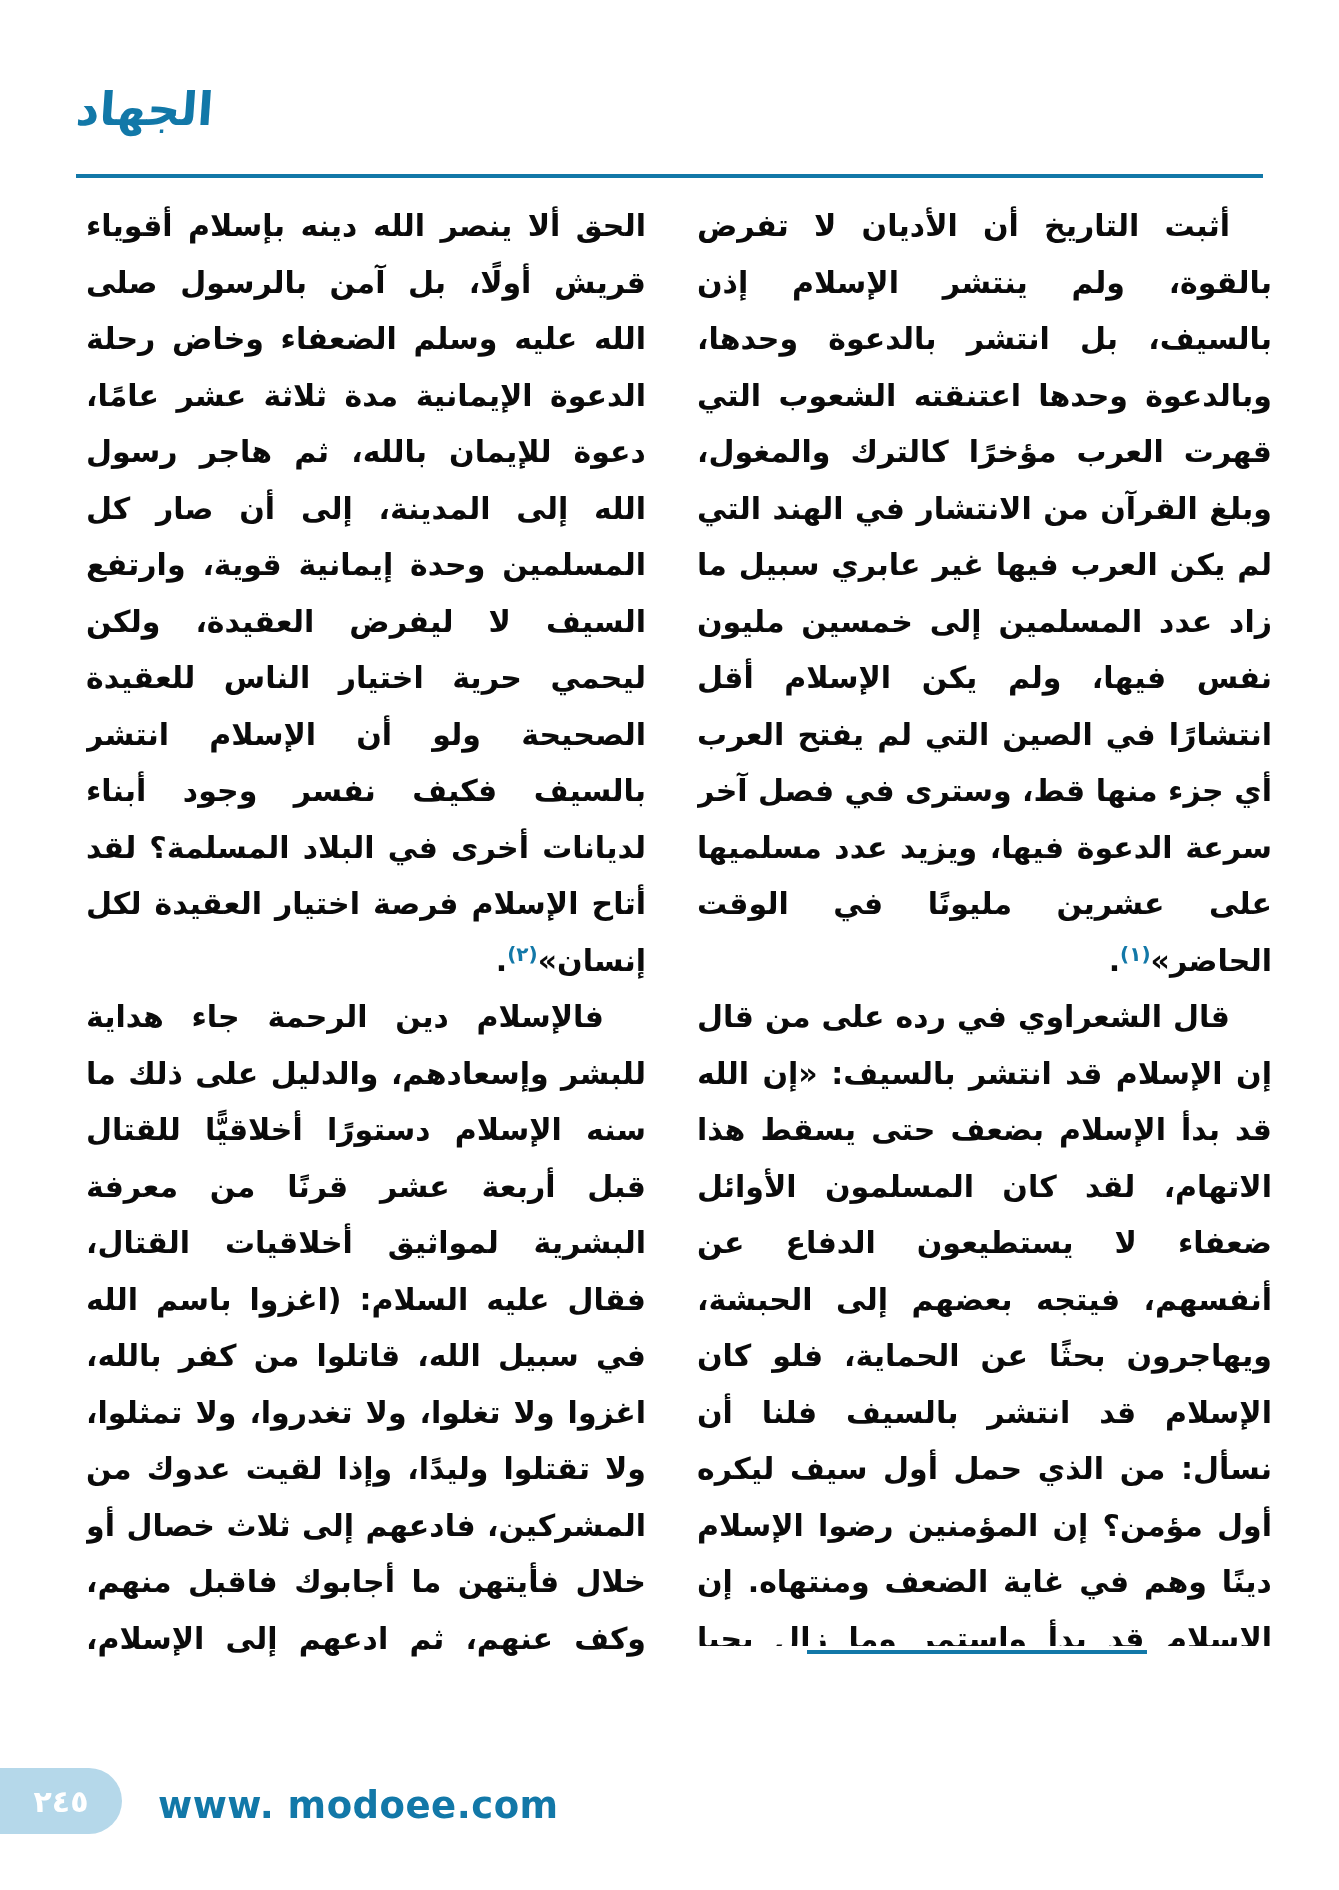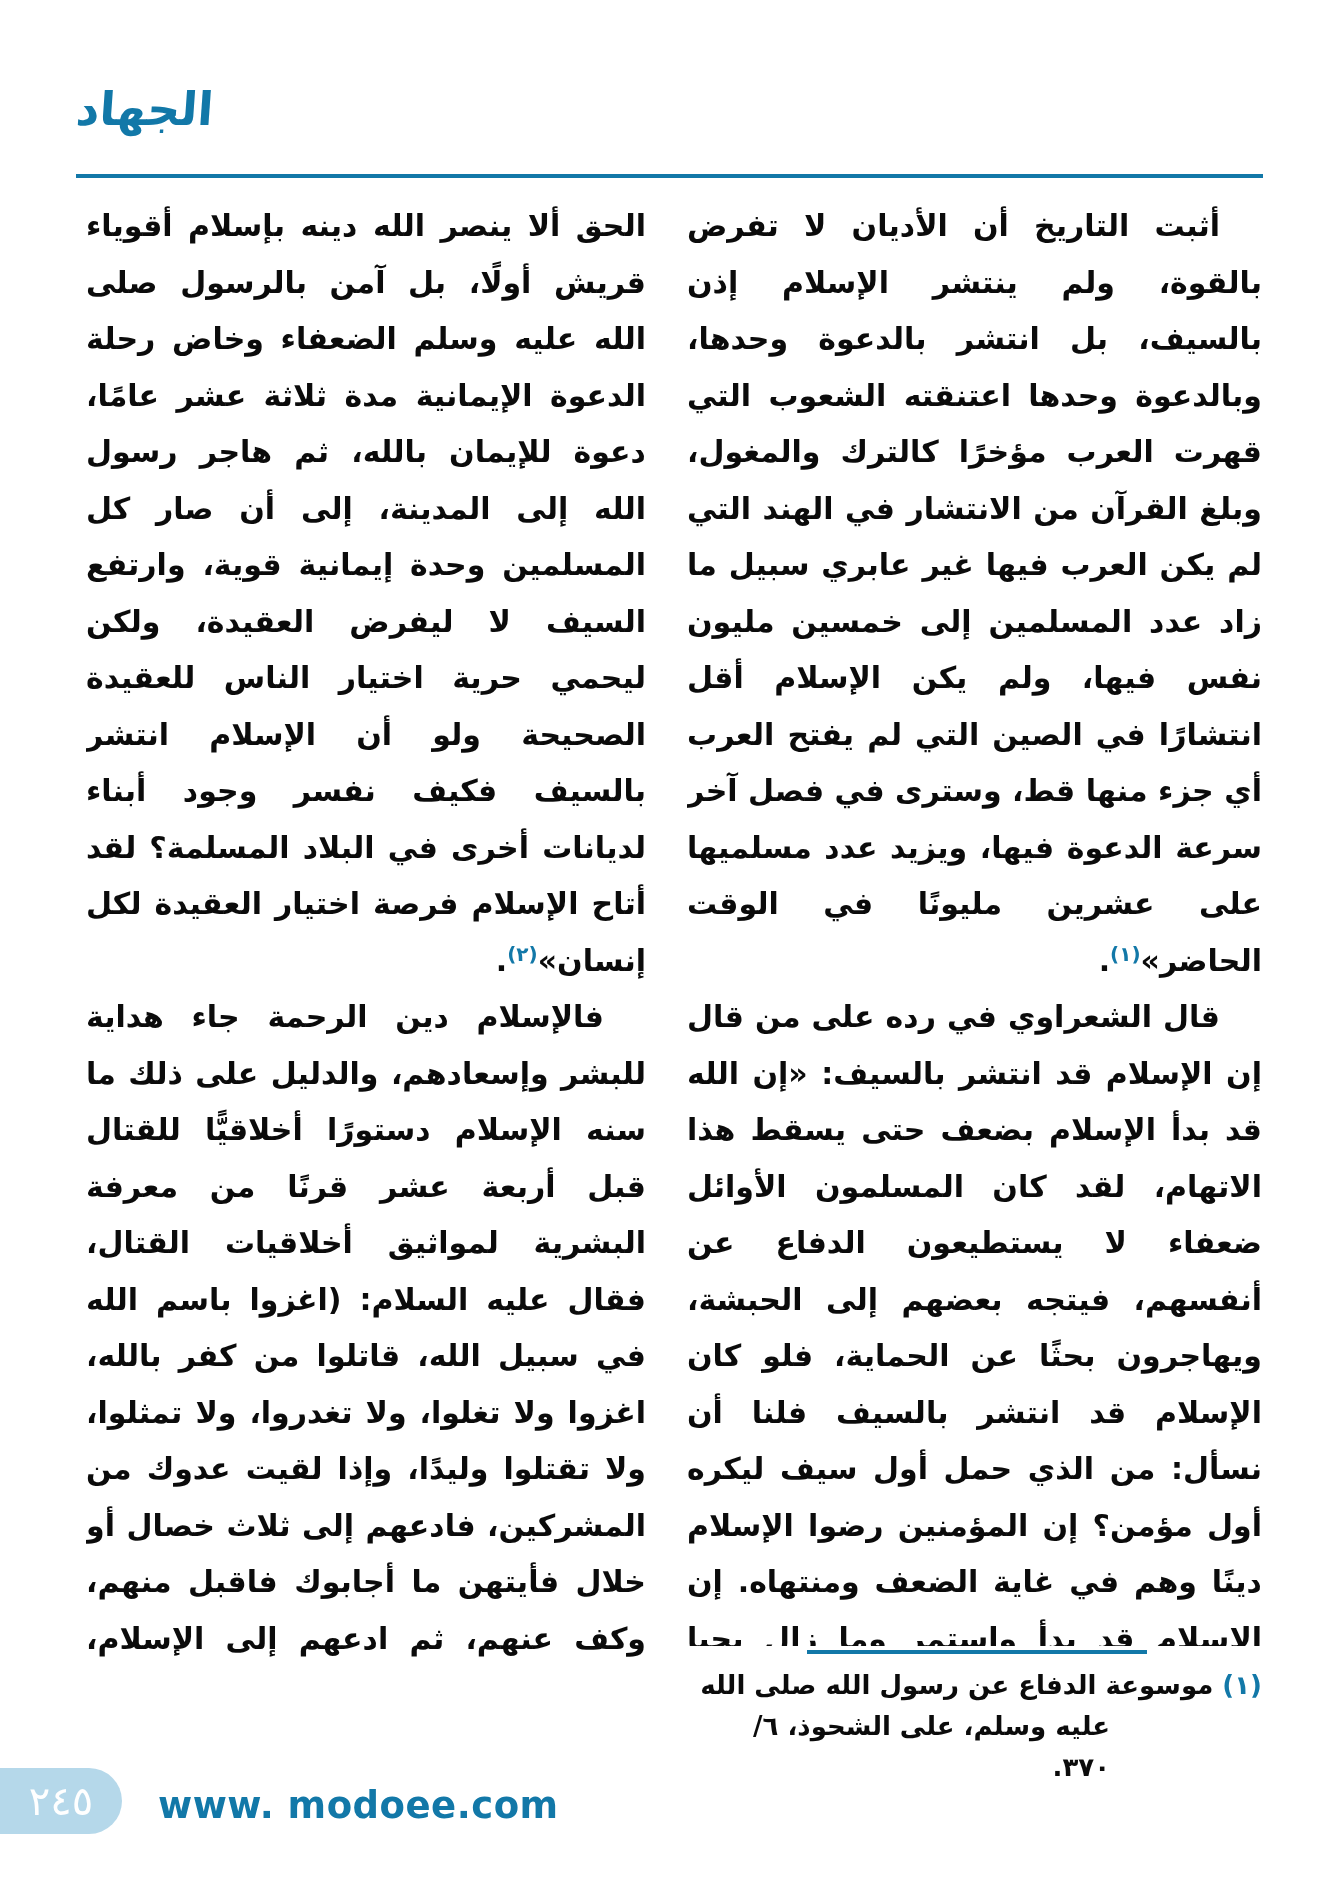--- a/index.html
+++ b/index.html
@@ -30,21 +30,21 @@
   .col{
     position:absolute;
     top:198px;
     text-align:justify;
     font-size:30px;
     line-height:56.5px;
     font-weight:700;
     color:#0b0b0b;
     overflow:hidden;
   }
-  .col-right{right:77px;width:575px;height:1448px;}
+  .col-right{right:67px;width:575px;height:1448px;}
   .col-left{left:86px;width:560px;height:1472px;}
   .para{margin:0;padding:0;}
   .para.indent{text-indent:42px;}
   .ref{
     color:var(--accent);
     font-size:20px;
     font-weight:bold;
     line-height:0;
     vertical-align:10px;
     letter-spacing:1px;
@@ -67,21 +67,21 @@
   .fn-left .fn-text{padding-right:150px;}
   .fn-marker{color:var(--accent);}
   .page-badge{
     position:absolute;
     left:0;top:1768px;
     width:122px;height:66px;
     background:var(--badge);
     border-radius:0 34px 34px 0;
     color:#ffffff;
     display:flex;align-items:center;justify-content:center;
-    font-size:40px;font-weight:normal;
+    font-size:30px;font-weight:bold;
     letter-spacing:4px;
   }
   .website{
     position:absolute;
     left:158px;top:1784px;
     font-size:37px;
     color:var(--accent);
     direction:ltr;
     font-weight:bold;
     letter-spacing:0.5px;
@@ -100,21 +100,20 @@
     <p class="para indent"><span>قال الشعراوي في رده على من قال إن الإسلام قد انتشر بالسيف: «إن الله قد بدأ الإسلام بضعف حتى يسقط هذا الاتهام، لقد كان المسلمون الأوائل ضعفاء لا يستطيعون الدفاع عن أنفسهم، فيتجه بعضهم إلى الحبشة، ويهاجرون بحثًا عن الحماية، فلو كان الإسلام قد انتشر بالسيف فلنا أن نسأل: من الذي حمل أول سيف ليكره أول مؤمن؟ إن المؤمنين رضوا الإسلام دينًا وهم في غاية الضعف ومنتهاه. إن الإسلام قد بدأ واستمر وما زال يحيا بقوة الإيمان، إن رسول الله صلى الله عليه وسلم جاء في أمة أمية، ومن قبيلة لها شوكتها، وشاء</span></p>
   </section>
 
   <section class="col col-left">
     <p class="para"><span>الحق ألا ينصر الله دينه بإسلام أقوياء قريش أولًا، بل آمن بالرسول صلى الله عليه وسلم الضعفاء وخاض رحلة الدعوة الإيمانية مدة ثلاثة عشر عامًا، دعوة للإيمان بالله، ثم هاجر رسول الله إلى المدينة، إلى أن صار كل المسلمين وحدة إيمانية قوية، وارتفع السيف لا ليفرض العقيدة، ولكن ليحمي حرية اختيار الناس للعقيدة الصحيحة ولو أن الإسلام انتشر بالسيف فكيف نفسر وجود أبناء لديانات أخرى في البلاد المسلمة؟ لقد أتاح الإسلام فرصة اختيار العقيدة لكل إنسان»</span><span class="ref">(٢)</span><span>.</span></p>
     <p class="para indent"><span>فالإسلام دين الرحمة جاء هداية للبشر وإسعادهم، والدليل على ذلك ما سنه الإسلام دستورًا أخلاقيًّا للقتال قبل أربعة عشر قرنًا من معرفة البشرية لمواثيق أخلاقيات القتال، فقال عليه السلام: (اغزوا باسم الله في سبيل الله، قاتلوا من كفر بالله، اغزوا ولا تغلوا، ولا تغدروا، ولا تمثلوا، ولا تقتلوا وليدًا، وإذا لقيت عدوك من المشركين، فادعهم إلى ثلاث خصال أو خلال فأيتهن ما أجابوك فاقبل منهم، وكف عنهم، ثم ادعهم إلى الإسلام، فإن أجابوك، فاقبل منهم، وكف عنهم، ثم ادعهم إلى التحول من دارهم إلى دار المهاجرين، وأخبرهم أنهم إن فعلوا ذلك فلهم ما للمهاجرين، وعليهم ما</span></p>
   </section>
 
   <div class="footnotes fn-right">
     <div class="fn-rule"></div>
-    <div class="fn-text"><span class="fn-marker">(١)</span><span> موسوعة الدفاع عن رسول الله صلى الله عليه وسلم، على الشحوذ، ٦/ ٣٧٠.</span></div>
   </div>
 
 
   <div class="page-badge">
       <span>٢٤٥</span>
     </div>
   <div class="website">www. modoee.com</div>
 
 </div>
 

